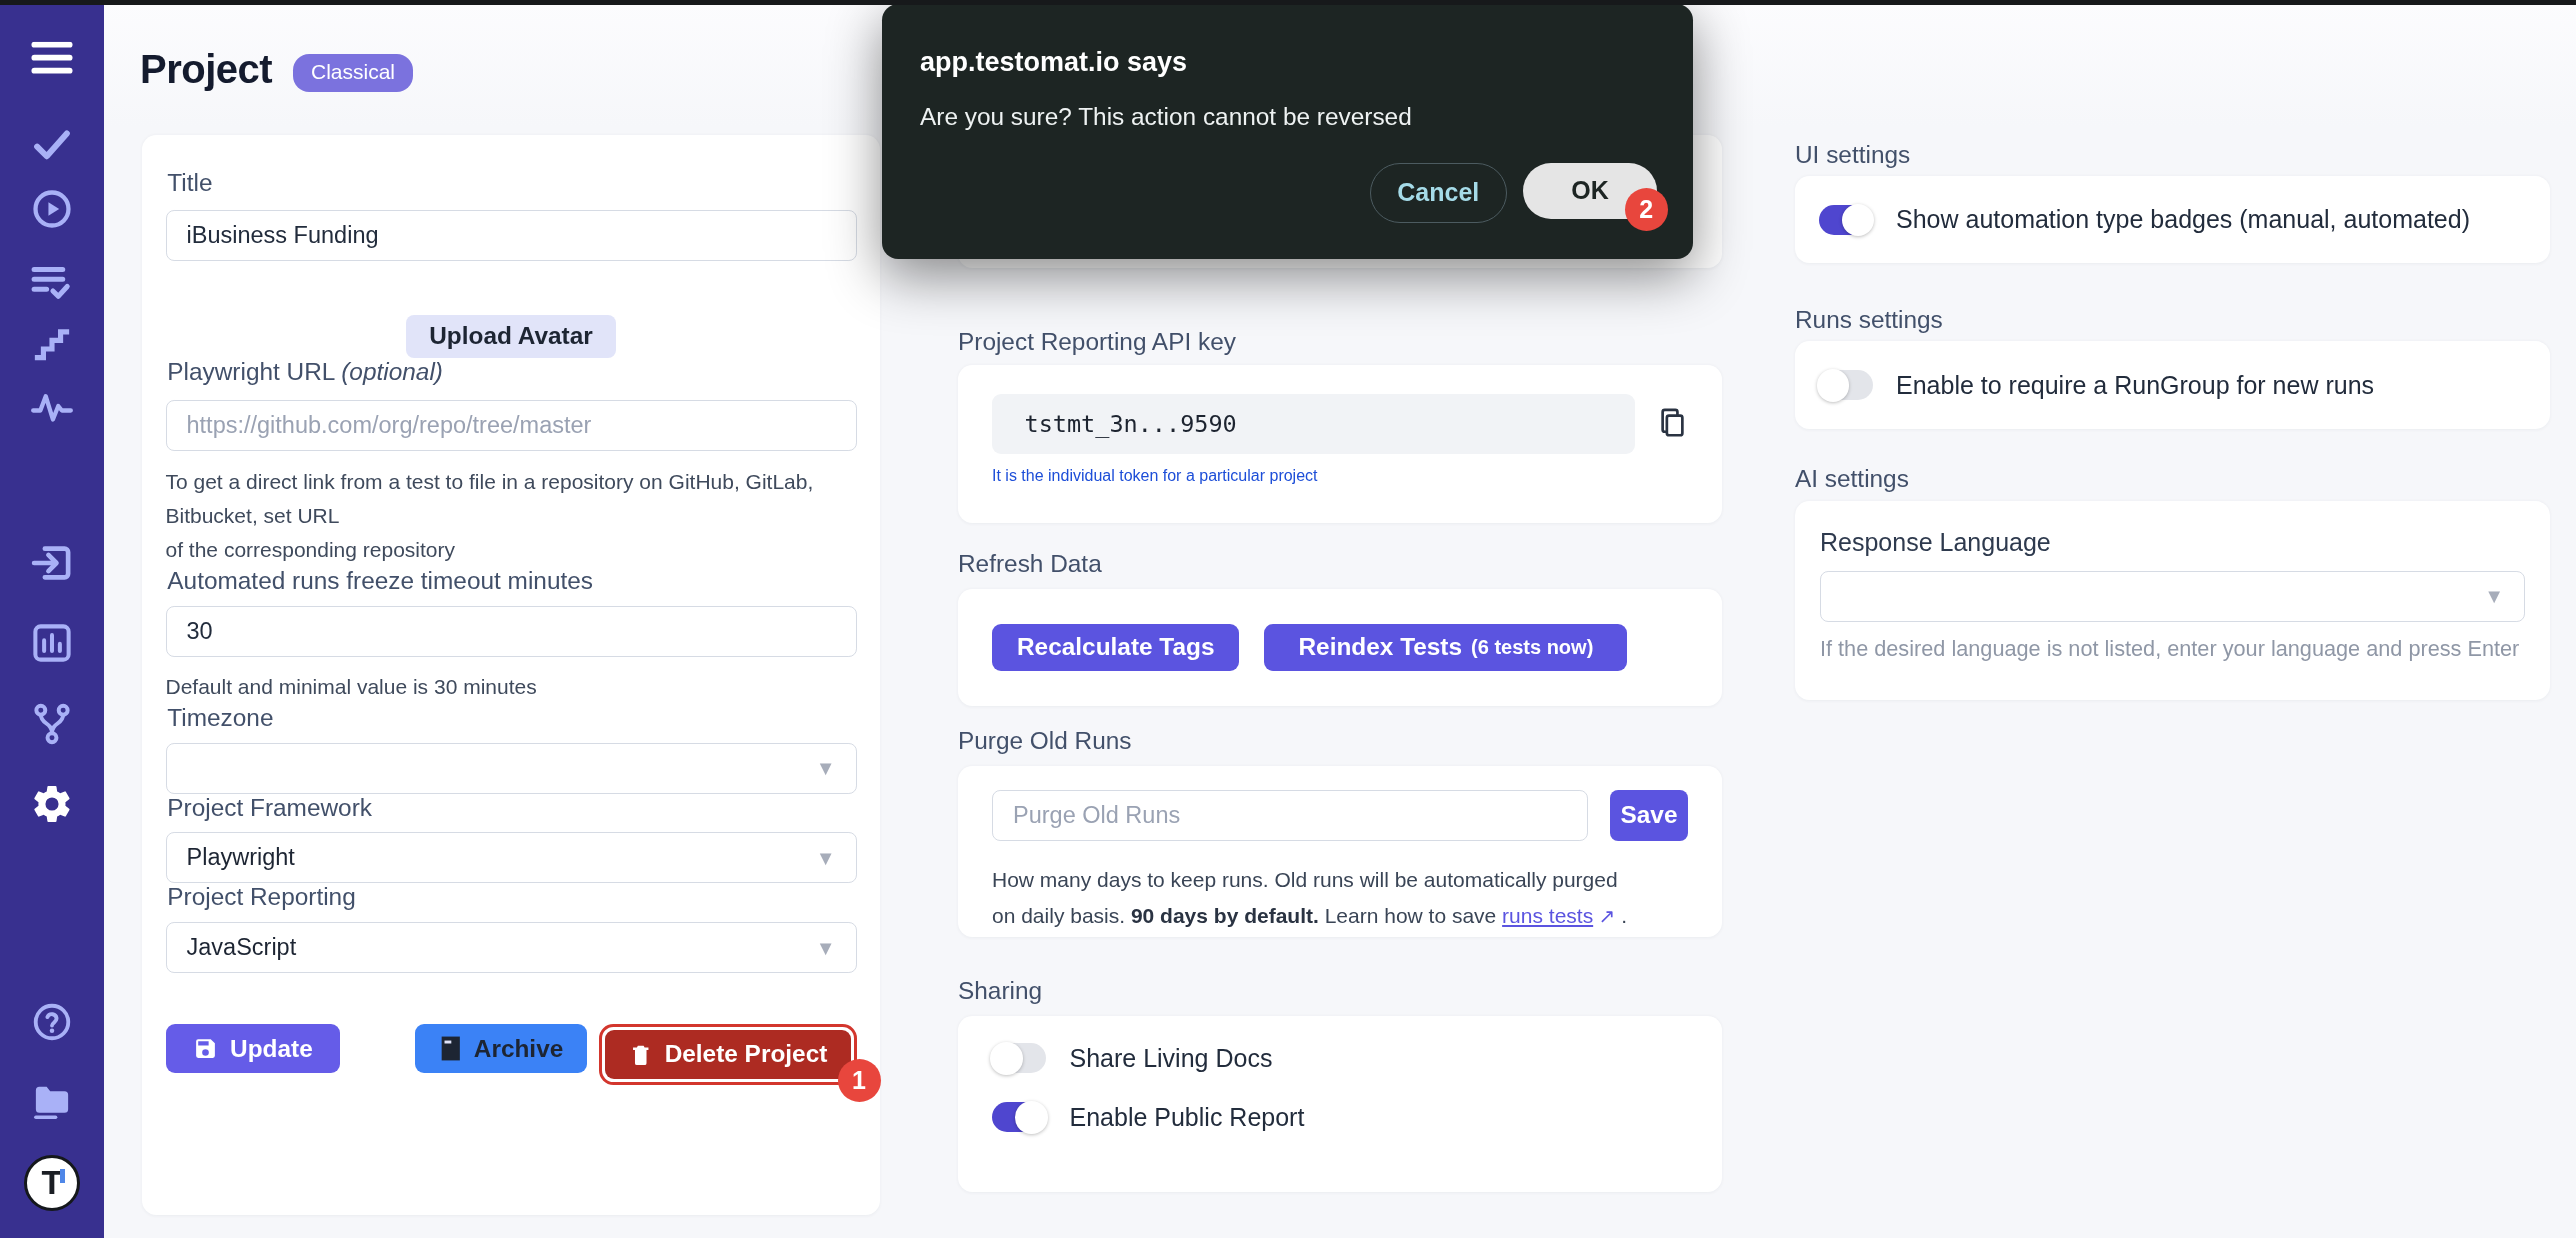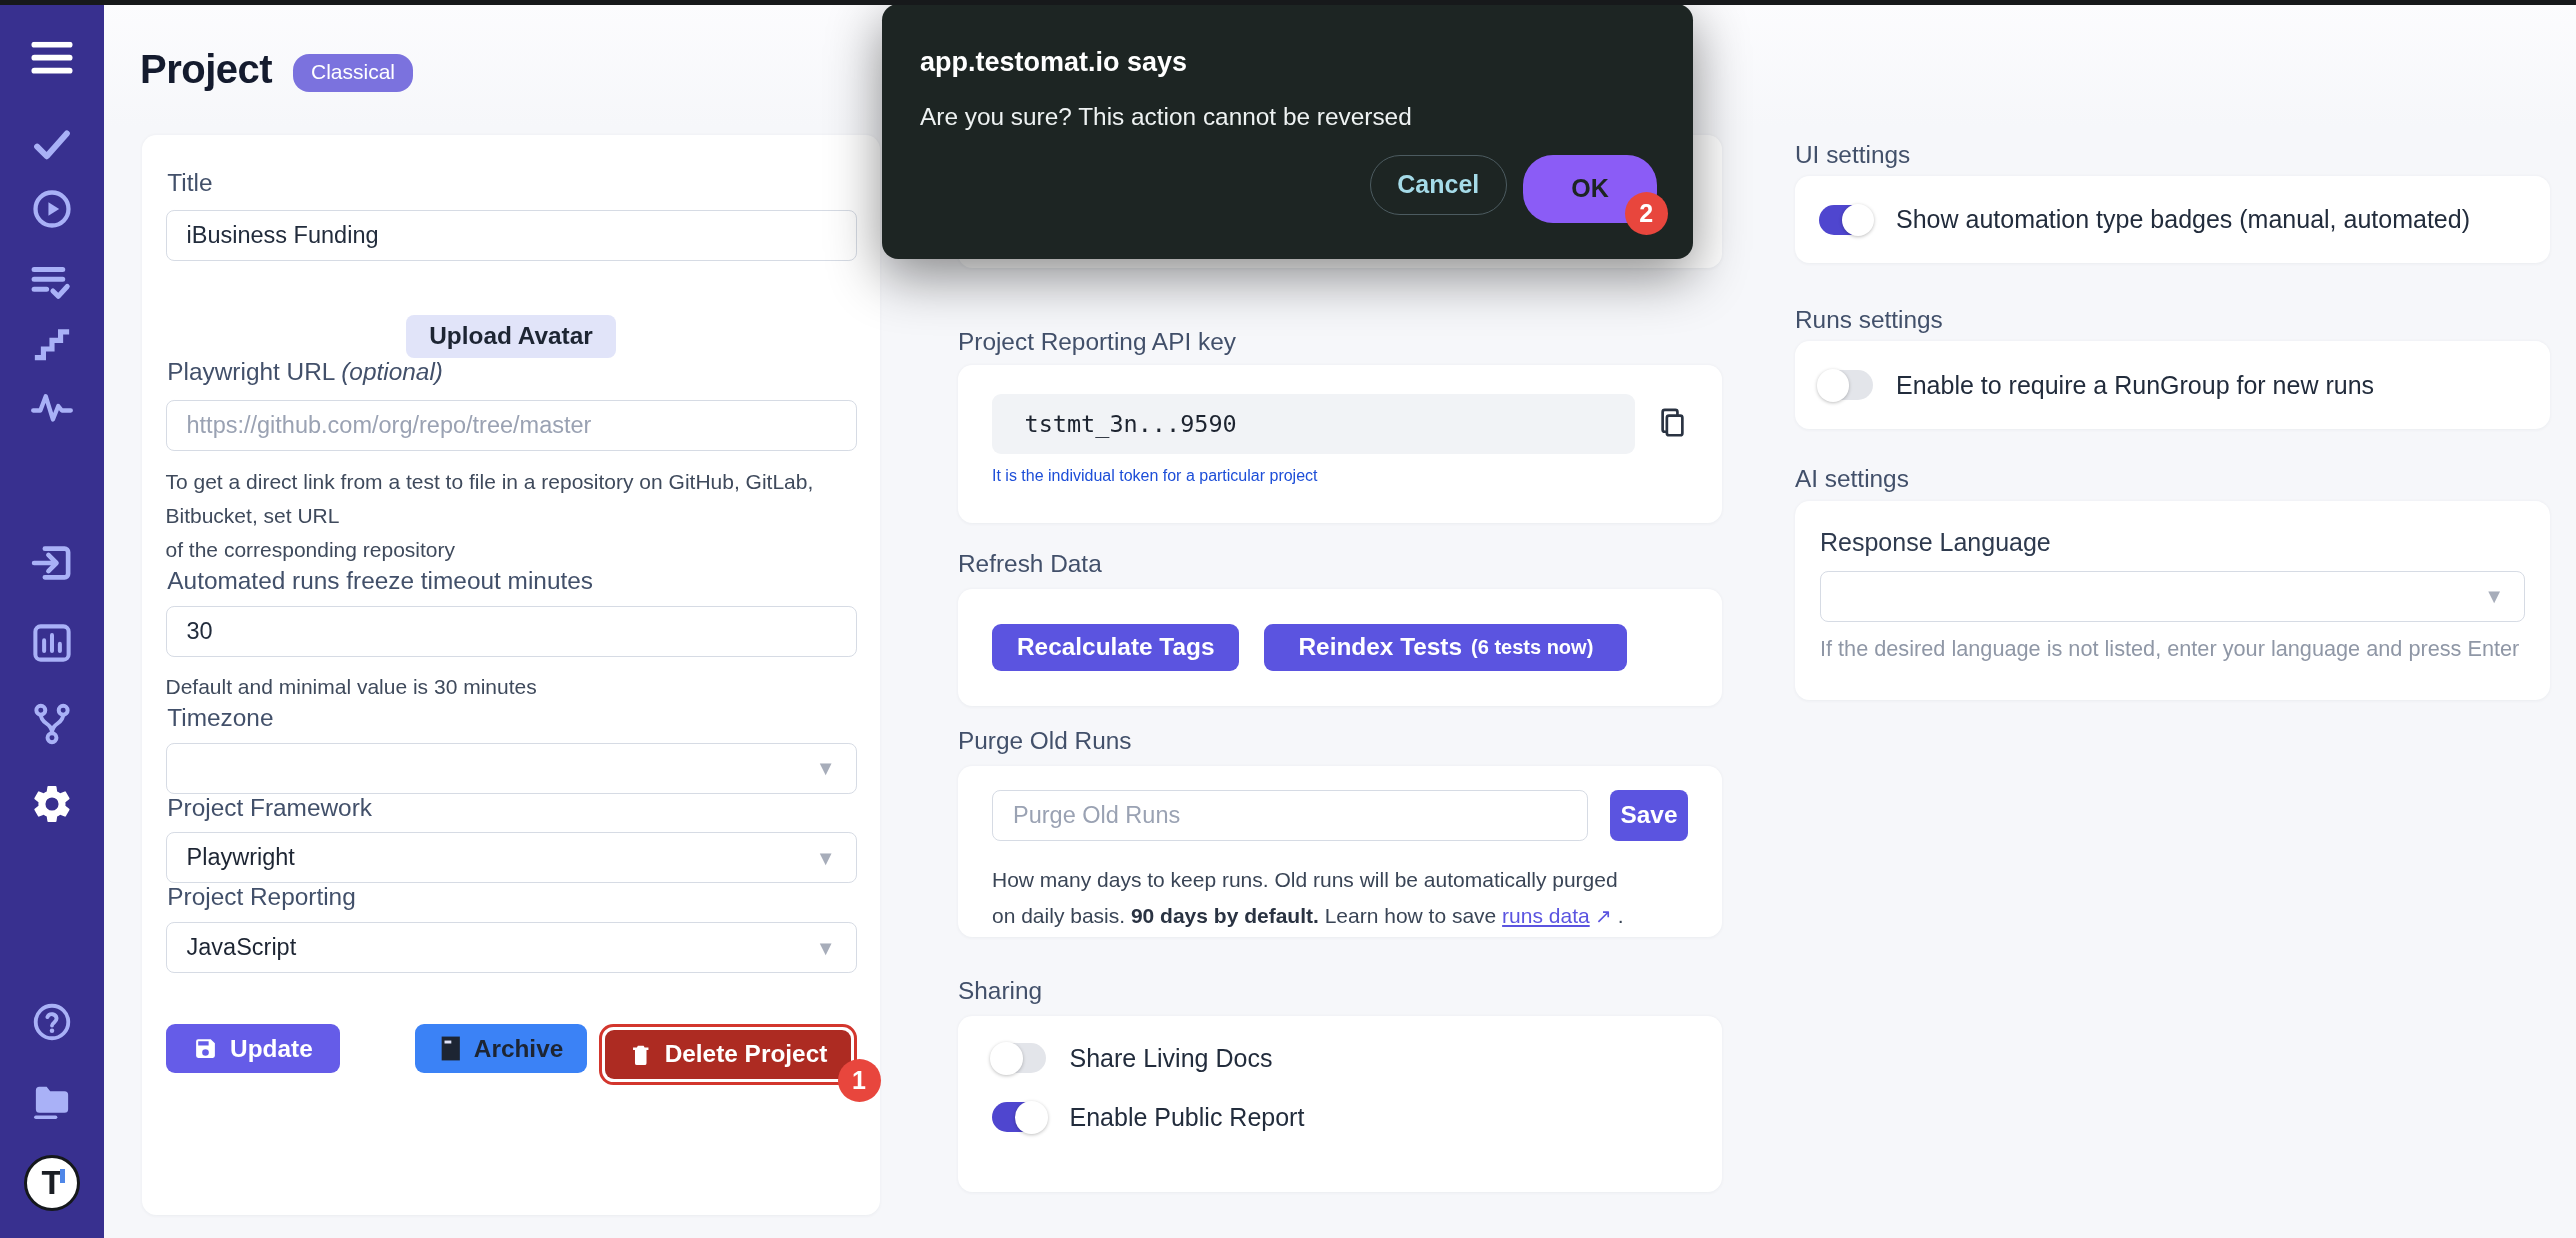--- a/index.html
+++ b/index.html
@@ -99,21 +99,21 @@
   .resp-label { font-size:25px; color:#2e3a4e; }
   .ai-card .select { margin-top:14.4px; }
   .ai-help { margin-top:14.4px; font-size:21.7px; color:#8f97a6; }
 
   
   .dialog { position:absolute; left:882px; top:3.6px; width:811px; height:255px; background:#1d2523; border-radius:16.2px; box-shadow:0 16.2px 54px rgba(0,0,0,.45); z-index:40; padding:43px 36px 0 38px; }
   .dlg-title { color:#fff; font-size:27px; font-weight:bold; }
   .dlg-msg { margin-top:25px; color:#eef2f2; font-size:24.4px; }
   .dlg-btns { position:absolute; right:36px; bottom:36px; display:flex; gap:16.2px; }
   .btn-cancel { width:137px; height:60px; border-radius:30px; background:transparent; border:1.8px solid #4c5b60; color:#a5dbe8; font-size:25px; font-weight:bold; }
-  .btn-ok { width:134px; height:68px; border-radius:30px; background:#8b5cf6; border:none; color:#1d2523; font-size:25px; font-weight:bold; position:relative; }
+  .btn-ok { width:134px; height:56px; border-radius:30px; background:#e5e5e5; border:none; color:#1d2523; font-size:25px; font-weight:bold; position:relative; }
   .badge-two { right:-10.8px; bottom:-12.6px; }
 </style>
 </head>
 <body>
 
 <div class="main-bg"></div>
 
 <div class="sidebar">
   <div class="side-ic" style="top:58px;">
     <svg width="42" height="32.5" viewBox="0 0 24 19">
@@ -299,21 +299,21 @@
     </button>
   </div>
 
   <div class="sec-label purge-label">Purge Old Runs</div>
   <div class="card purge-card">
     <div class="purge-row">
       <input class="txt-input" type="text" placeholder="Purge Old Runs" style="">
       <button class="btn btn-primary btn-save">Save</button>
     </div>
     <div class="purge-help">
-      <span>How many days to keep runs. Old runs will be automatically purged on daily basis. </span><b>90 days by default.</b><span> Learn how to save </span><span class="runs-link">runs data</span><span class="ext-arrow">↗</span><span> .</span>
+      <span>How many days to keep runs. Old runs will be automatically purged on daily basis. </span><b>90 days by default.</b><span> Learn how to save </span><span class="runs-link">runs tests</span><span class="ext-arrow">↗</span><span> .</span>
     </div>
   </div>
 
   <div class="sec-label sharing-label">Sharing</div>
   <div class="card sharing-card">
     <div class="toggle-row">
       <div class="toggle">
           <div class="knob"></div>
         </div>
       <span>Share Living Docs</span>

